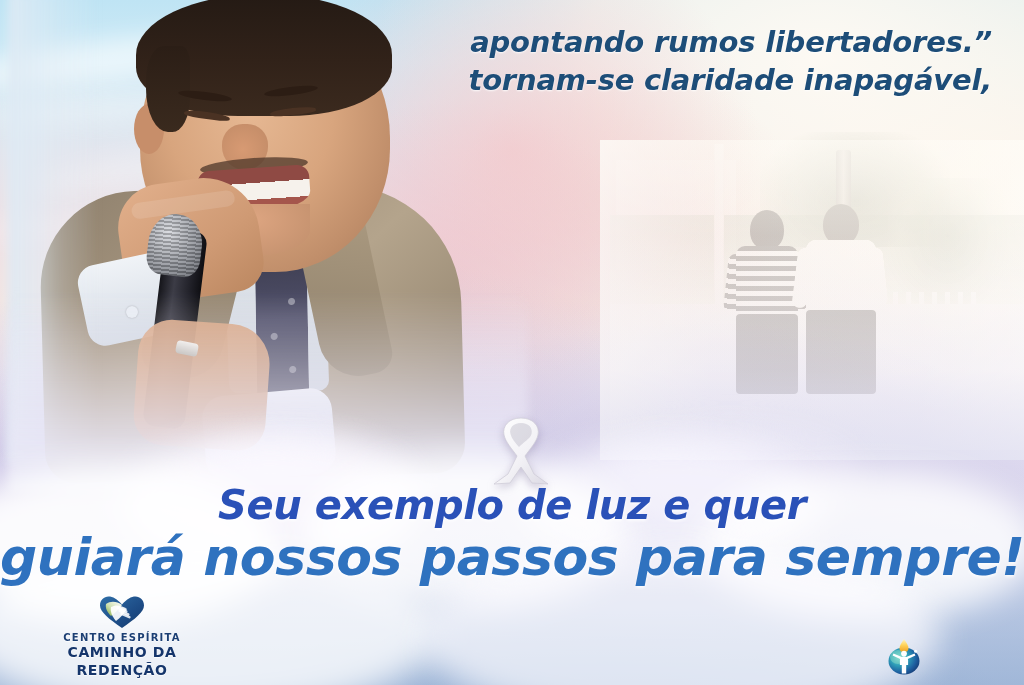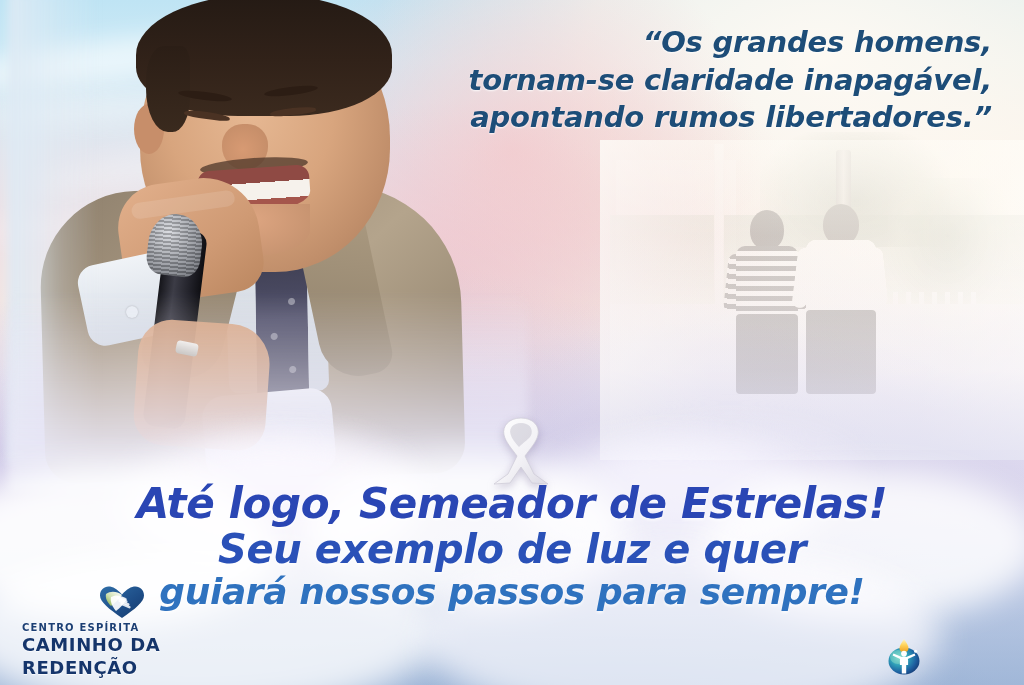--- a/index.html
+++ b/index.html
@@ -341,34 +341,34 @@
     position:absolute;left:0;top:482px;width:1024px;
     text-align:center;
     font-style:italic;
     font-weight:bold;
     line-height:1.04;
     letter-spacing:-.4px;
   }
   .hl{display:block;white-space:nowrap;text-shadow:0 2px 3px rgba(255,255,255,.75);}
   .hl1{font-size:42px;color:#2a46b4;}
   .hl2{font-size:40px;color:#2a51b8;margin-top:3px;}
-  .hl3{font-size:36px;color:#2f72bf;margin-top:3px;}
-
-  
-  .logo-block{position:absolute;bottom:6px;}
+  .hl3{font-size:52px;color:#2f72bf;margin-top:3px;}
+
+  
+  .logo-block{position:absolute;bottom:6px;text-align:center;}
   .logo-left{left:22px;width:200px;}
   .logo-right{right:10px;width:220px;}
   .logo-mark{display:block;margin:0 auto 3px;}
   .logo-t1{
     display:block;color:#1c3f74;font-size:10px;font-weight:bold;
     letter-spacing:1.2px;line-height:1.25;
     text-shadow:0 1px 1px rgba(255,255,255,.8);
   }
   .logo-t2{
-    display:block;color:#15356b;font-size:18px;font-weight:bold;
+    display:block;color:#15356b;font-size:14px;font-weight:bold;
     letter-spacing:.6px;line-height:1.25;
     text-shadow:0 1px 1px rgba(255,255,255,.8);
   }
   .logo-right .logo-t2{font-size:14.5px;}
 </style>
 </head>
 <body>
 
 <div id="poster">
 
@@ -448,39 +448,37 @@
     <div class="puff cb2"></div>
     <div class="puff cb4"></div>
     <div class="puff cb1"></div>
     <div class="puff cb3"></div>
     <div class="puff cb5"></div>
     <div class="puff cb6"></div>
     <div class="puff cb7"></div>
   </div>
 
   <div class="quote">
-    <span class="ql">“Os grandes homens,</span>
+    <span class="ql">apontando rumos libertadores.”</span>
     <span class="ql">tornam-se claridade inapagável,</span>
-    <span class="ql">apontando rumos libertadores.”</span>
   </div>
 
   <svg class="ribbon" viewBox="0 0 74 80">
     <defs>
       <linearGradient id="rg" x1="0" y1="0" x2="1" y2="1">
         <stop offset="0%" stop-color="#ffffff"></stop>
         <stop offset="55%" stop-color="#f3f2f6"></stop>
         <stop offset="100%" stop-color="#dcdae4"></stop>
       </linearGradient>
     </defs>
     <path d="M37 6 C25 6 18 14 20 23 C21.5 30 28 37 33 44 L24 62 L10 72 L26 71 L37 55 L48 71 L64 72 L50 62 L41 44 C46 37 52.5 30 54 23 C56 14 49 6 37 6 Z" fill="url(#rg)" stroke="#cfcdd8" stroke-width="0.8"></path>
     <path d="M37 11 C29 11 25 16 26.5 22 C27.6 26.6 31.5 31 35 35 C38.5 31 46.4 26.6 47.5 22 C49 16 45 11 37 11 Z" fill="#9f9db0" opacity="0.30"></path>
   </svg>
 
   <div class="headline">
-    <span class="hl hl1">Até logo, Semeador de Estrelas!</span>
     <span class="hl hl2">Seu exemplo de luz e quer</span>
     <span class="hl hl3">guiará nossos passos para sempre!</span>
   </div>
 
   <div class="logo-block logo-left">
     <svg class="logo-mark" width="48" height="34" viewBox="0 0 48 34">
       <defs>
         <linearGradient id="hb" x1="0" y1="0" x2="1" y2="1">
           <stop offset="0%" stop-color="#2f6ea8"></stop>
           <stop offset="60%" stop-color="#1d4c86"></stop>

